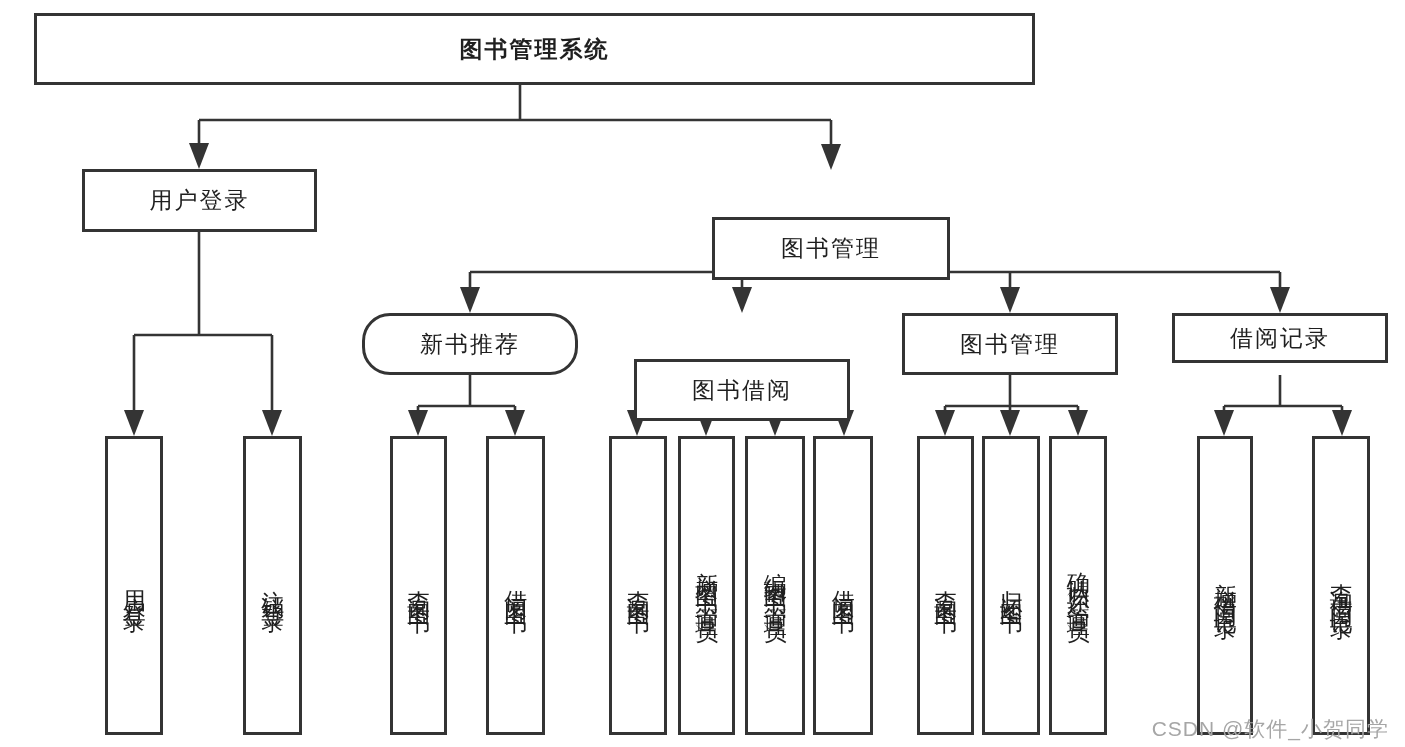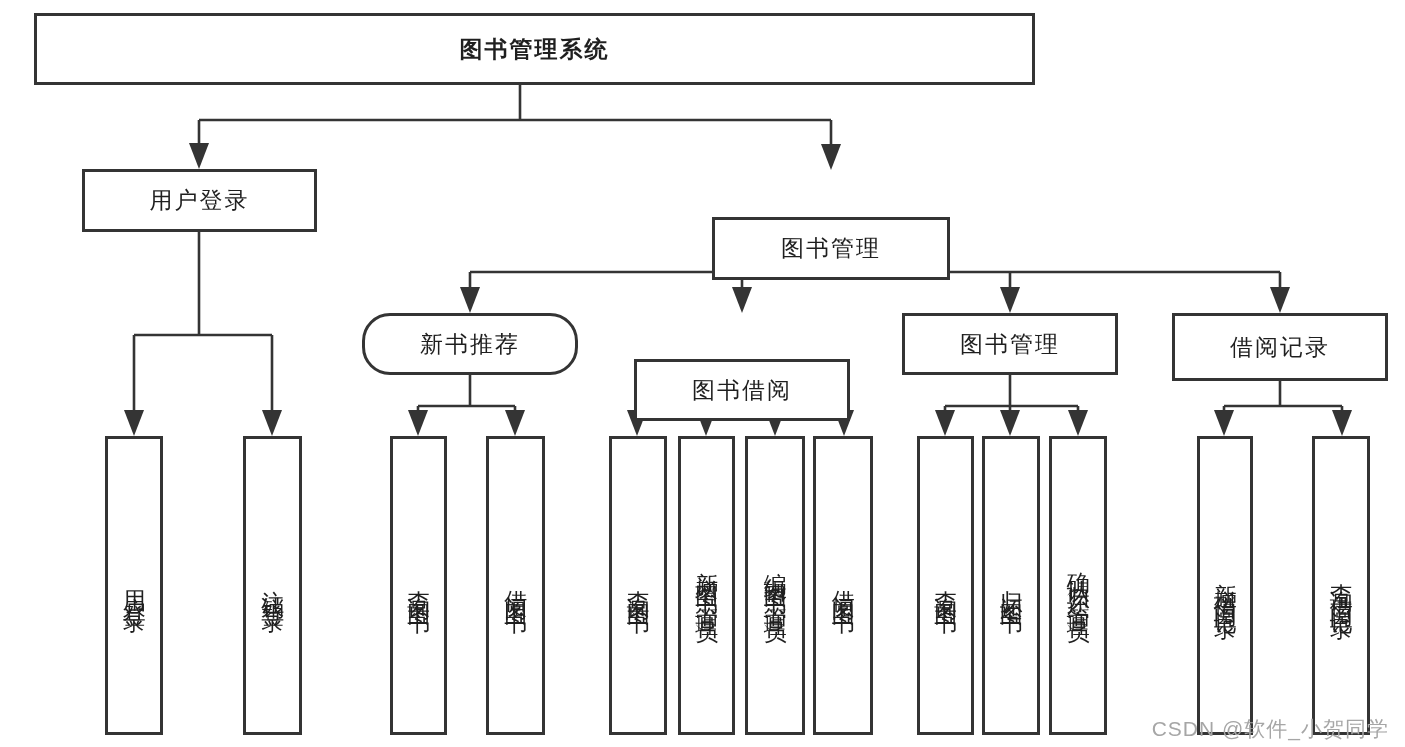--- a/index.html
+++ b/index.html
@@ -112,21 +112,21 @@
       <polygon points="1332,410 1352,410 1342,436" fill="#343434"></polygon>
     </svg>
 
   <div class="watermark">CSDN @软件_小贺同学</div>
 <div class="node h" style="left: 34px; top: 13px; width: 1001px; height: 72px; font-weight: bold;">图书管理系统</div>
     <div class="node h" style="left: 82px; top: 169px; width: 235px; height: 63px;">用户登录</div>
     <div class="node h" style="left: 712px; top: 170px; width: 238px; height: 63px; margin-top: 47px;">图书管理</div>
     <div class="node h" style="left: 362px; top: 313px; width: 216px; height: 62px; border-radius: 28px;">新书推荐</div>
     <div class="node h" style="left: 634px; top: 313px; width: 216px; height: 62px; margin-top: 46px;">图书借阅</div>
     <div class="node h" style="left: 902px; top: 313px; width: 216px; height: 62px;">图书管理</div>
-    <div class="node h" style="left: 1172px; top: 313px; width: 216px; height: 68px;">借阅记录</div>
+    <div class="node h" style="left: 1172px; top: 313px; width: 216px; height: 50px;">借阅记录</div>
     <div class="node v" style="left: 105px; top: 436px; width: 58px; height: 299px;">用户登录</div>
     <div class="node v" style="left: 243px; top: 436px; width: 59px; height: 299px;">注销登录</div>
     <div class="node v" style="left: 390px; top: 436px; width: 57px; height: 299px;">查询图书</div>
     <div class="node v" style="left: 486px; top: 436px; width: 59px; height: 299px;">借阅图书</div>
     <div class="node v" style="left: 609px; top: 436px; width: 58px; height: 299px;">查询图书</div>
     <div class="node v" style="left: 678px; top: 436px; width: 57px; height: 299px;">新增图书（管理员）</div>
     <div class="node v" style="left: 745px; top: 436px; width: 60px; height: 299px;">编辑图书（管理员）</div>
     <div class="node v" style="left: 813px; top: 436px; width: 60px; height: 299px;">借阅图书</div>
     <div class="node v" style="left: 917px; top: 436px; width: 57px; height: 299px;">查询图书</div>
     <div class="node v" style="left: 982px; top: 436px; width: 58px; height: 299px;">归还图书</div>

